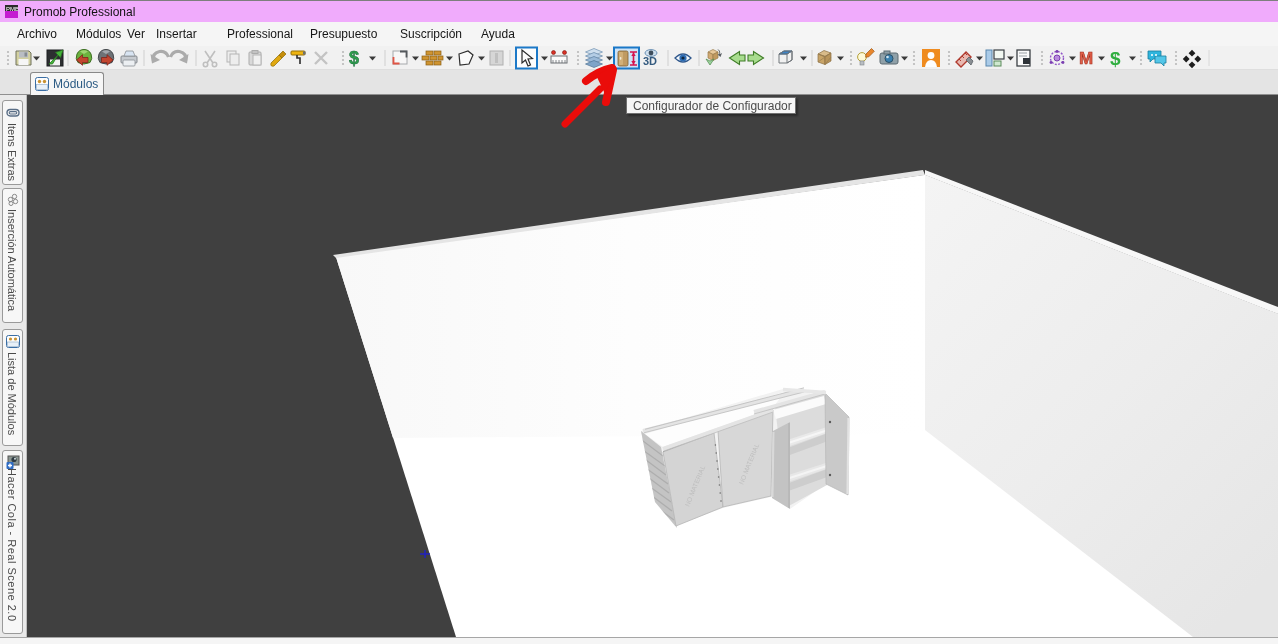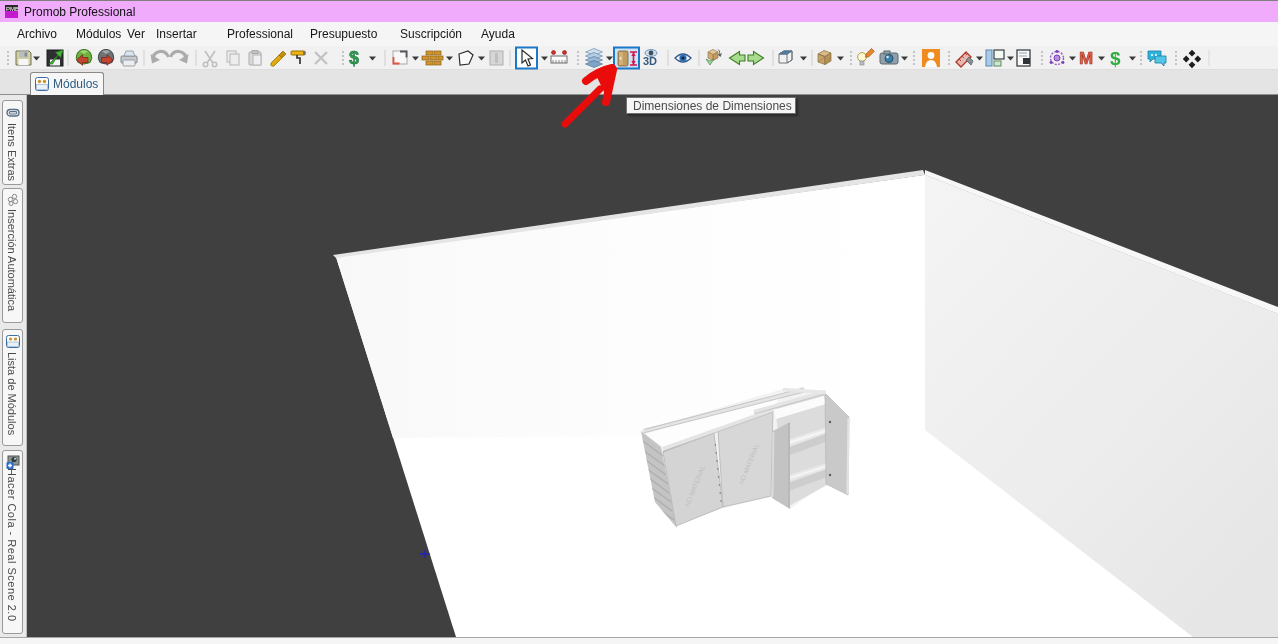--- a/index.html
+++ b/index.html
@@ -490,21 +490,21 @@
       <text x="716" y="390" font-size="6.5" fill="#bdbdbd" font-family="Liberation Sans" transform="rotate(-68 716 390)">NO MATERIAL</text>
     </g>
 
     <g stroke="#2020c8" stroke-width="1.4">
       <line x1="393" y1="459" x2="403" y2="459"></line>
         <line x1="398" y1="455" x2="398" y2="463"></line>
     </g>
   </svg>
 </div>
 <div class="abs" id="statusbar"></div>
-<div class="abs" id="tooltip">Dimensiones de Dimensiones</div>
+<div class="abs" id="tooltip">Configurador de Configurador</div>
 <svg class="abs" id="arrow" width="110" height="90" viewBox="0 0 110 90">
   <g stroke="#ea0c0a" fill="none" stroke-linecap="round">
     <path d="M25 74 Q 42 57 60 39" stroke-width="7"></path>
     <path d="M46 31 Q 58 21 72 18" stroke-width="8"></path>
     <path d="M66 52 Q 70 34 73 20" stroke-width="8"></path>
   </g>
   <polygon points="76,16 56,25 65,44" fill="#ea0c0a"></polygon>
 </svg>
 
 </body></html>

